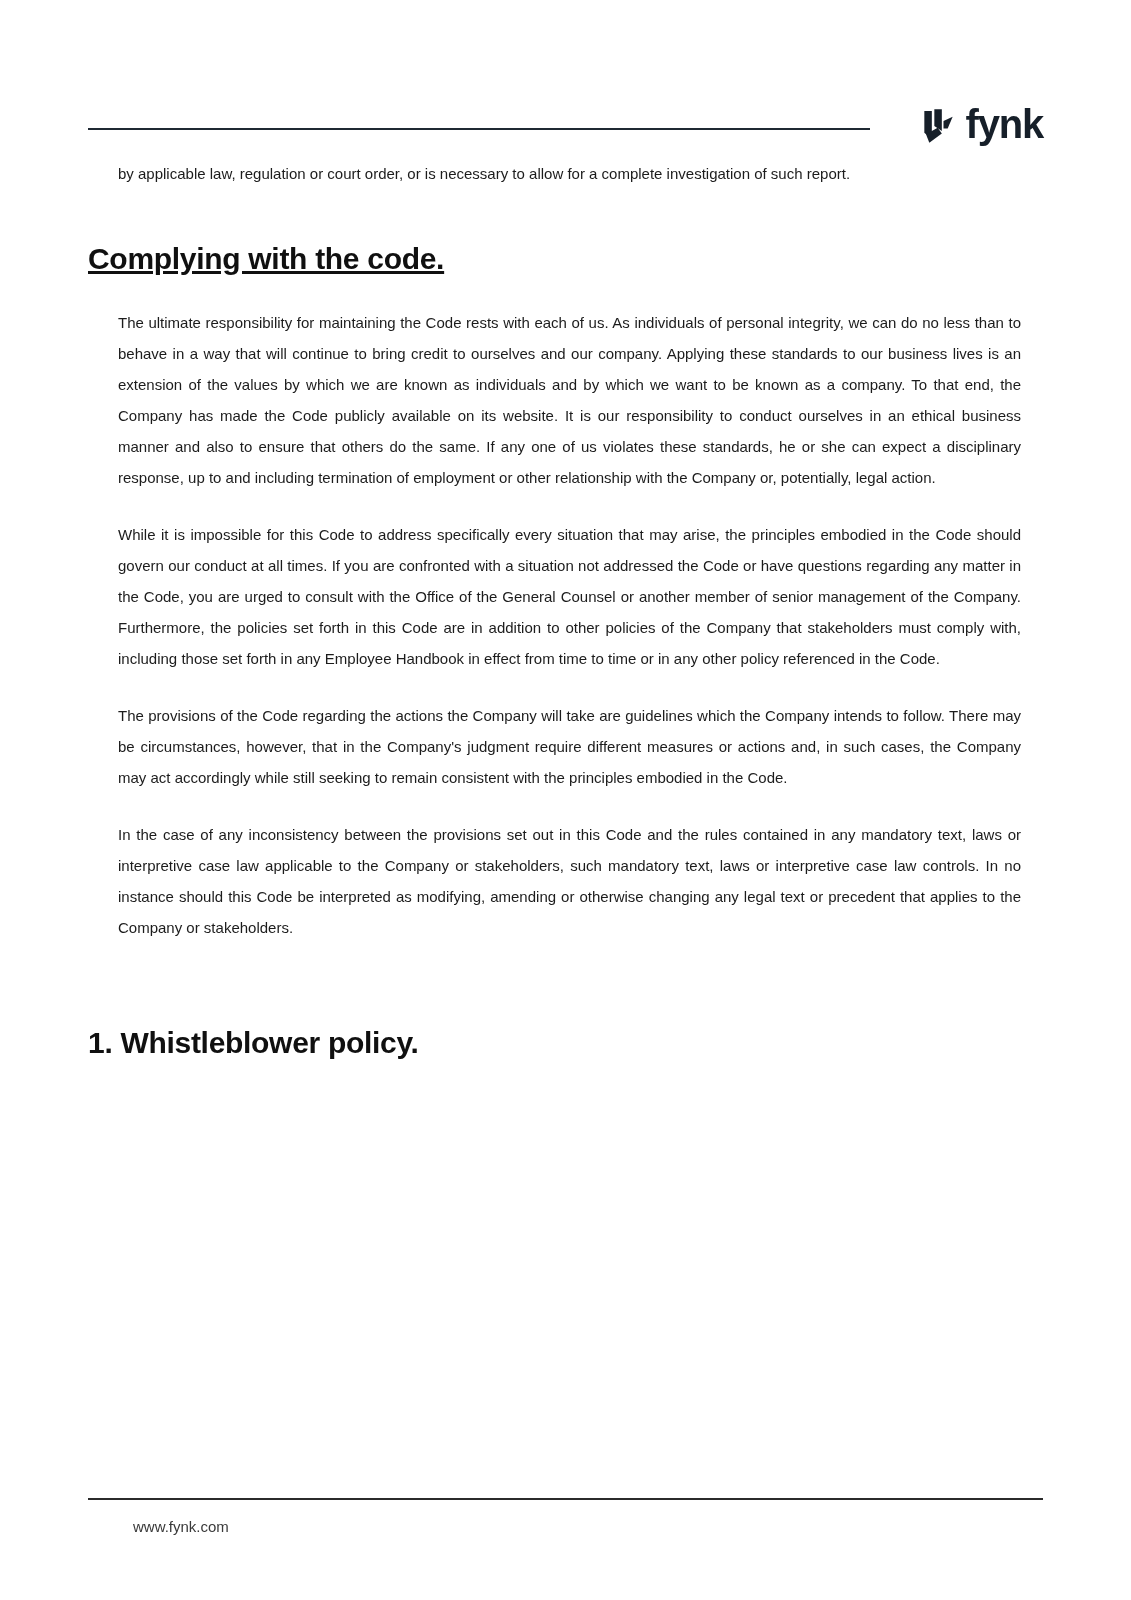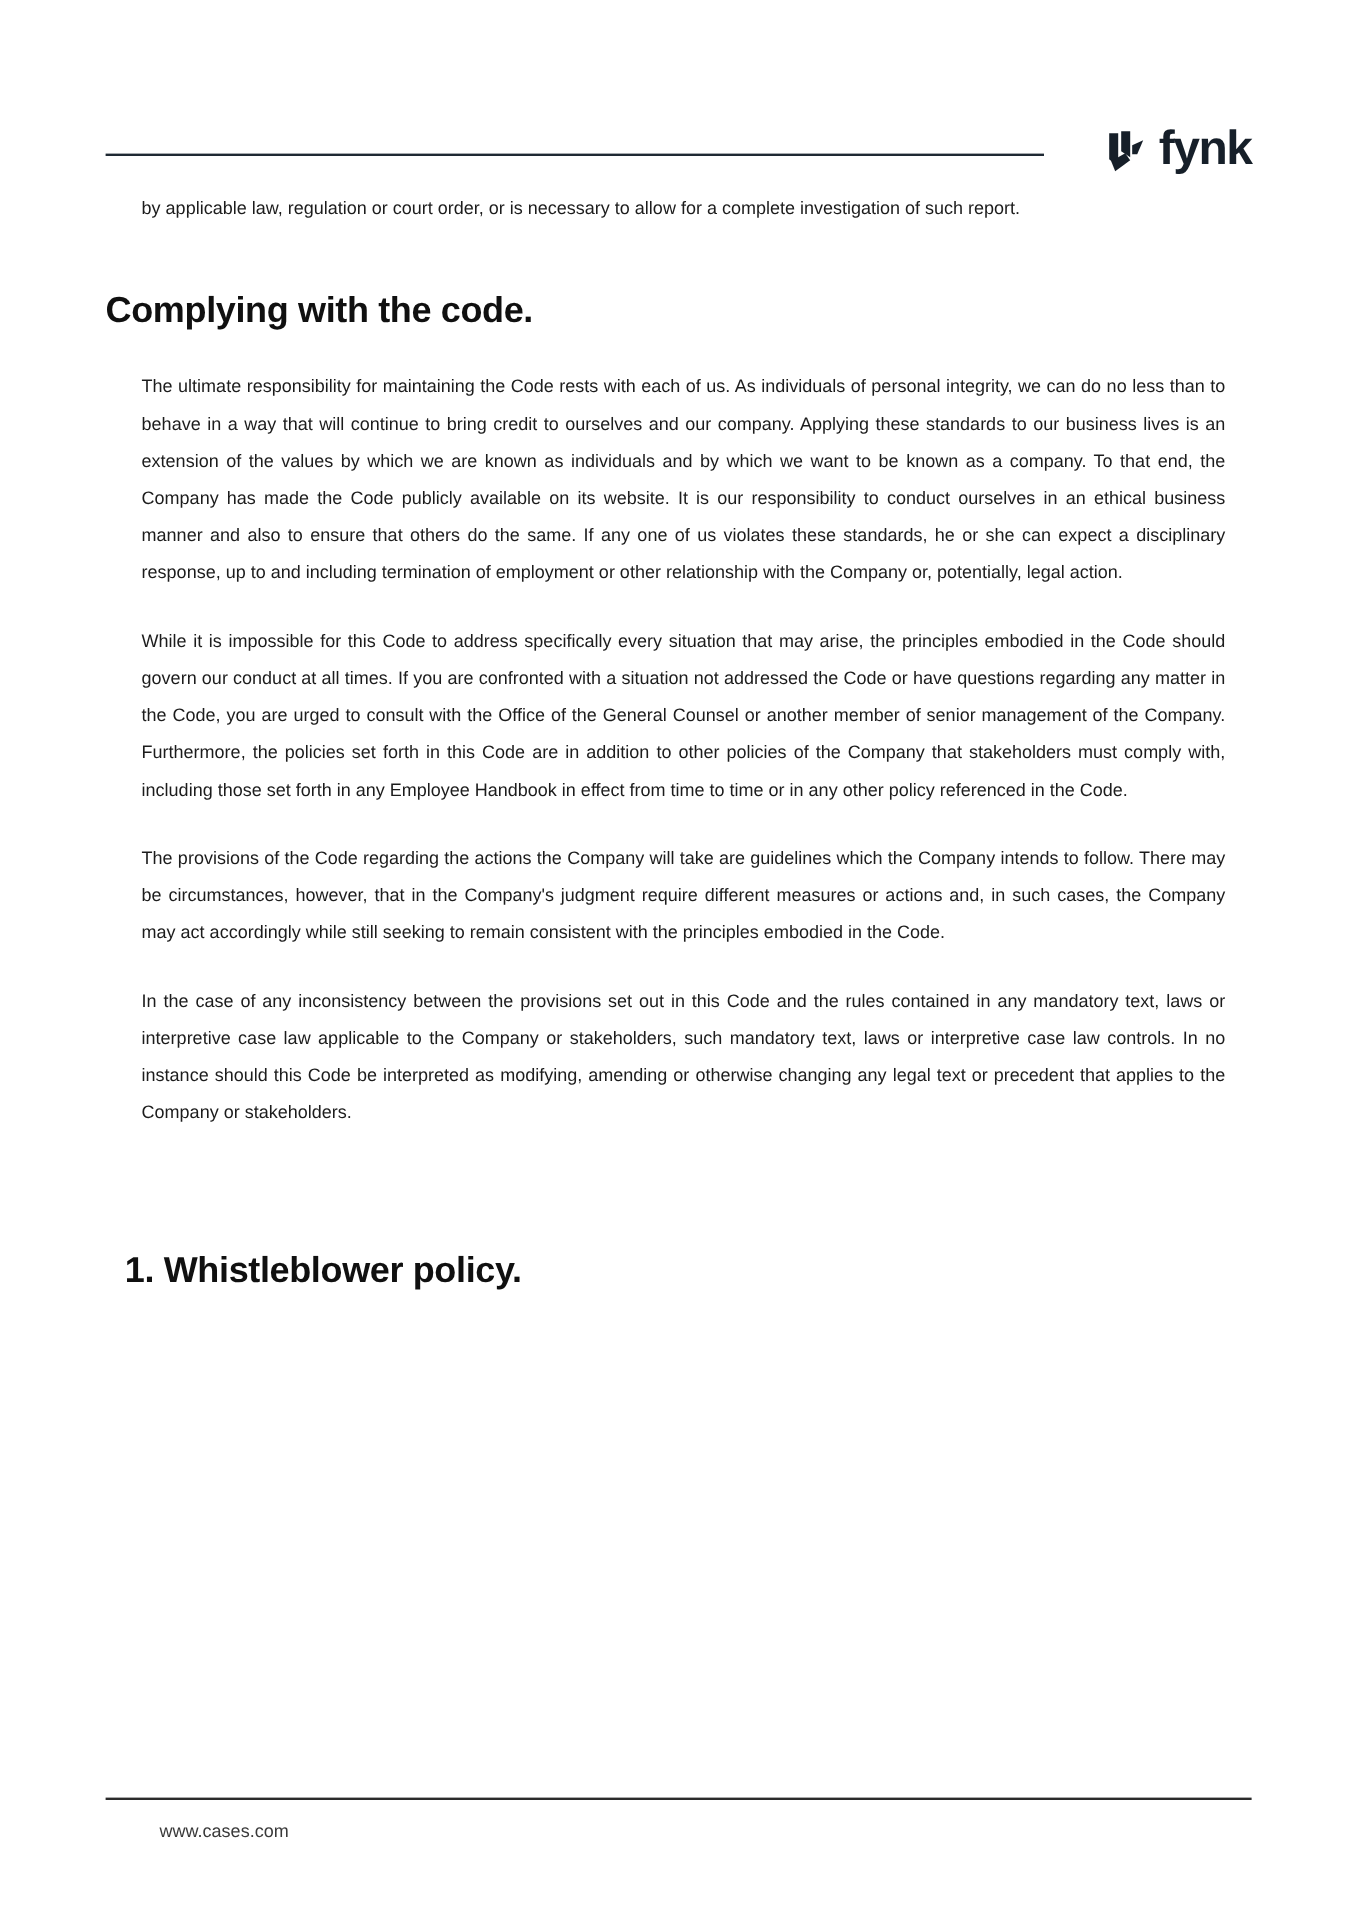--- a/index.html
+++ b/index.html
@@ -80,23 +80,24 @@
   p.body-text.lead {
     margin-bottom: 52px;
   }
   h1.section-title {
     margin: 0 0 30px 0;
     font-size: 30px;
     font-weight: bold;
     letter-spacing: -0.3px;
     color: #101010;
     line-height: 1.2;
+    text-decoration: underline;
   }
   h2.numbered-title {
-    margin: 16px;
+    margin: 0;
     font-size: 30px;
     font-weight: bold;
     letter-spacing: -0.3px;
     color: #101010;
     line-height: 1.2;
   }
   .spacer-lg { height: 56px; }
 
   
   .doc-footer {
@@ -151,17 +152,17 @@
     <p class="body-text">In the case of any inconsistency between the provisions set out in this Code and the rules contained in any mandatory text, laws or interpretive case law applicable to the Company or stakeholders, such mandatory text, laws or interpretive case law controls. In no instance should this Code be interpreted as modifying, amending or otherwise changing any legal text or precedent that applies to the Company or stakeholders.</p>
 
     <div class="spacer-lg"></div>
 
     <h2 class="numbered-title">1. Whistleblower policy.</h2>
   </div>
 
   <div class="doc-footer">
     <div class="footer-rule"></div>
     <div class="footer-lines">
-      <div>www.cases.com</div>
+      <div>www.fynk.com</div>
     </div>
   </div>
 
 </div>
 
 </body></html>

